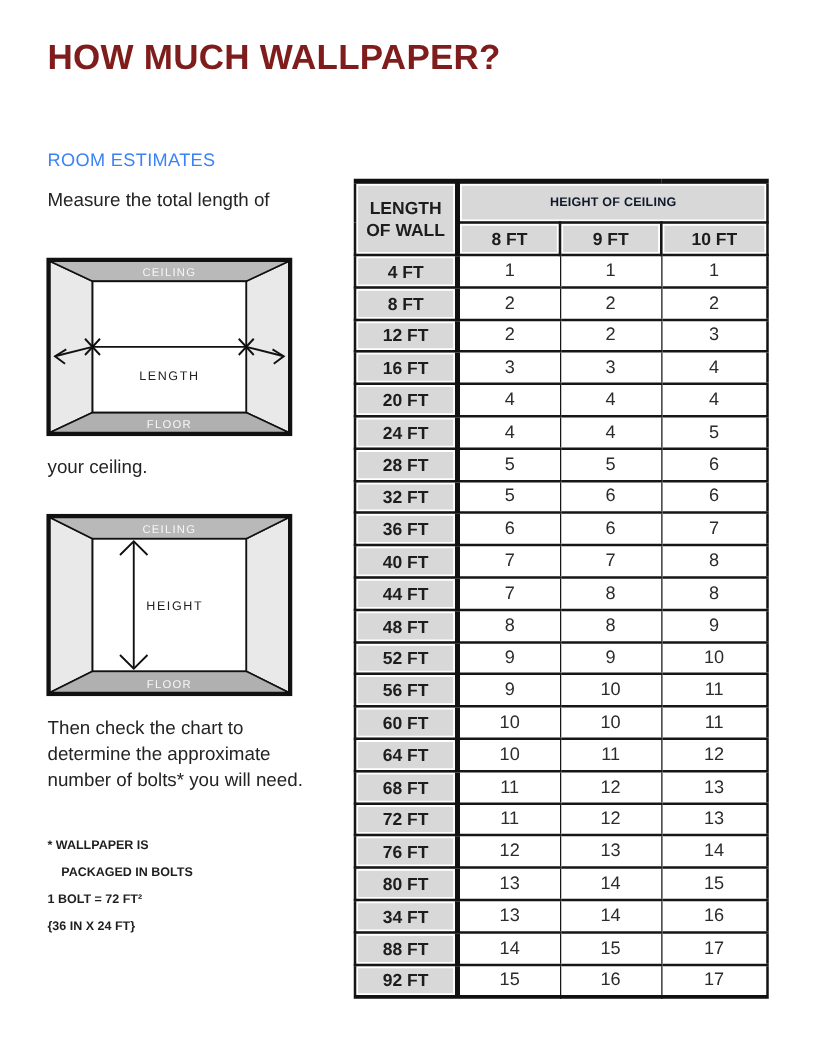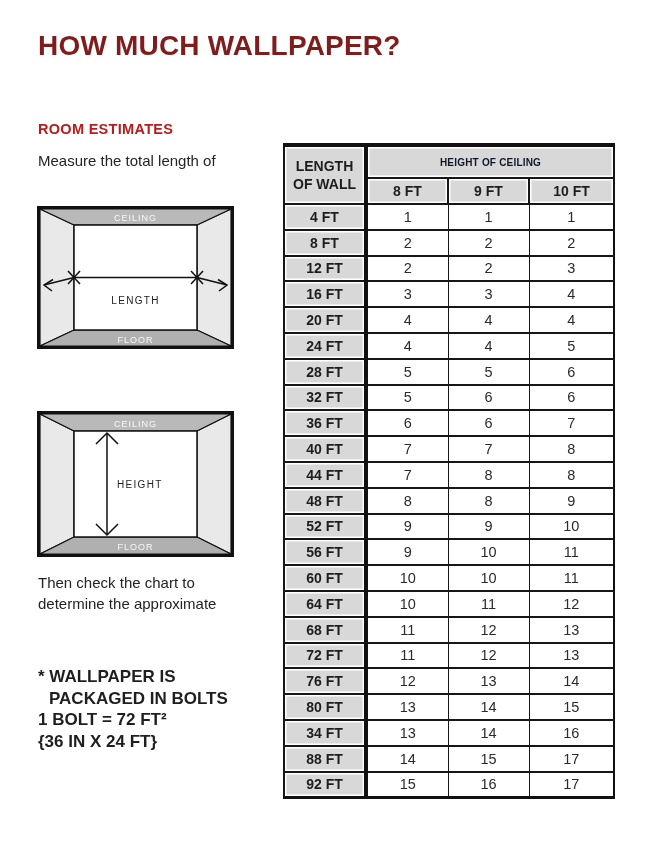--- a/index.html
+++ b/index.html
@@ -5,24 +5,24 @@
   html,body{margin:0;padding:0;background:#fff;}
   .page{
     position:relative;width:651px;height:842px;background:#ffffff;overflow:hidden;
     font-family:"Liberation Sans","DejaVu Sans",sans-serif;color:#232323;
   }
   .abs{position:absolute;}
   .page-title{
     left:38px;top:30px;font-size:28px;font-weight:bold;color:#7f1d1d;letter-spacing:.2px;
   }
   .section-heading{
-    font-size:14.5px;font-weight:bold;color:#b91c1c;letter-spacing:.3px;
+    font-size:14.5px;font-weight:normal;color:#3b82f6;letter-spacing:.3px;
   }
   .body-text{font-size:15px;line-height:21px;color:#242424;}
-  .bold-text{font-size:17px;line-height:21.5px;font-weight:bold;color:#1e1e1e;}
+  .bold-text{font-size:10px;line-height:21.5px;font-weight:bold;color:#1e1e1e;}
   .footnote{padding-left:11px;}
   .footnote .hang{text-indent:-11px;}
 
   
   .bolt-table-wrap{left:283px;top:143px;}
   table.bolt-table{
     border-collapse:collapse;table-layout:fixed;width:330px;
     border-top:4px solid #111;border-bottom:3px solid #111;
     border-left:2px solid #111;border-right:2px solid #111;
   }
@@ -81,20 +81,21 @@
       <polyline points="16,73.5 7,79 15,85"></polyline>
       <line x1="160" y1="71.5" x2="190" y2="79"></line>
       <polyline points="181,73.5 190,79 182,85"></polyline>
     </g>
     <text x="98.5" y="14.5" text-anchor="middle" font-size="9" letter-spacing="1" fill="#f7f7f7">CEILING</text>
     <text x="98.5" y="136.5" text-anchor="middle" font-size="9" letter-spacing="1" fill="#f7f7f7">FLOOR</text>
     <text x="98.5" y="98" text-anchor="middle" font-size="10" letter-spacing="1.3" fill="#222">LENGTH</text>
   </svg>
 
   <div class="abs body-text" style="left:38px;top:363px;width:240px;">
+    <div>your ceiling.</div>
   </div>
 
   <svg class="abs" style="left:37px;top:411px;" width="197" height="146" viewBox="0 0 197 146">
     <rect x="1.5" y="1.5" width="194" height="143" fill="#ffffff" stroke="#111" stroke-width="3"></rect>
     <polygon points="3,3 37,20 37,126 3,143" fill="#e9e9e9" stroke="#111" stroke-width="1.2"></polygon>
     <polygon points="194,3 160,20 160,126 194,143" fill="#e9e9e9" stroke="#111" stroke-width="1.2"></polygon>
     <polygon points="3,3 194,3 160,20 37,20" fill="#b9b9b9" stroke="#111" stroke-width="1.2"></polygon>
     <polygon points="3,143 194,143 160,126 37,126" fill="#b0b0b0" stroke="#111" stroke-width="1.2"></polygon>
     <rect x="37" y="20" width="123" height="106" fill="#ffffff" stroke="#111" stroke-width="1.5"></rect>
 
@@ -104,20 +105,21 @@
       <polyline points="59,113 70,124 81,113"></polyline>
     </g>
     <text x="98.5" y="15.5" text-anchor="middle" font-size="9" letter-spacing="1" fill="#f7f7f7">CEILING</text>
     <text x="98.5" y="139" text-anchor="middle" font-size="9" letter-spacing="1" fill="#f7f7f7">FLOOR</text>
     <text x="80" y="77" text-anchor="start" font-size="10" letter-spacing="1.3" fill="#222">HEIGHT</text>
   </svg>
 
   <div class="abs body-text" style="left:38px;top:572px;width:250px;">
     <div>Then check the chart to</div>
     <div>determine the approximate</div>
+    <div>number of bolts* you will need.</div>
   </div>
 
   <div class="abs bold-text footnote" style="left:38px;top:666px;width:250px;">
     <div class="hang">* WALLPAPER IS</div>
     <div>PACKAGED IN BOLTS</div>
   </div>
 
   <div class="abs bold-text" style="left:38px;top:709px;width:250px;">
     <div>1 BOLT = 72 FT²</div>
     <div>{36 IN X 24 FT}</div>

